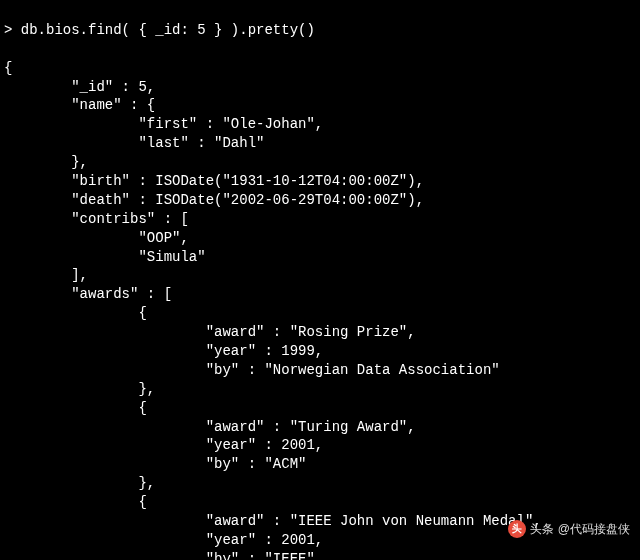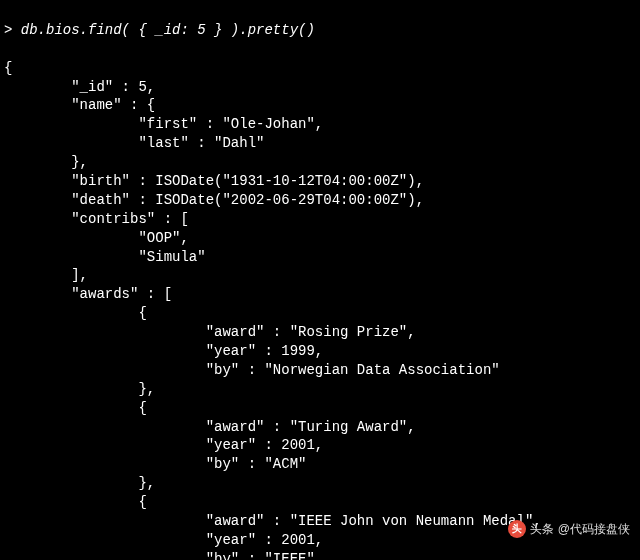--- a/index.html
+++ b/index.html
@@ -11,21 +11,21 @@
       line-height: 1.35;
       width: 640px;
       height: 560px;
       overflow: hidden;
       position: relative;
     }
     .terminal {
       padding: 2px 4px;
       white-space: pre;
     }
-    .prompt-line { white-space: pre; font-style: italic; }
+    .prompt-line { white-space: pre; }
     .watermark {
       position: absolute;
       bottom: 22px;
       right: 10px;
       display: flex;
       align-items: center;
       gap: 4px;
       font-family: Arial, "Microsoft YaHei", sans-serif;
       font-size: 12px;
       color: #ddd;

